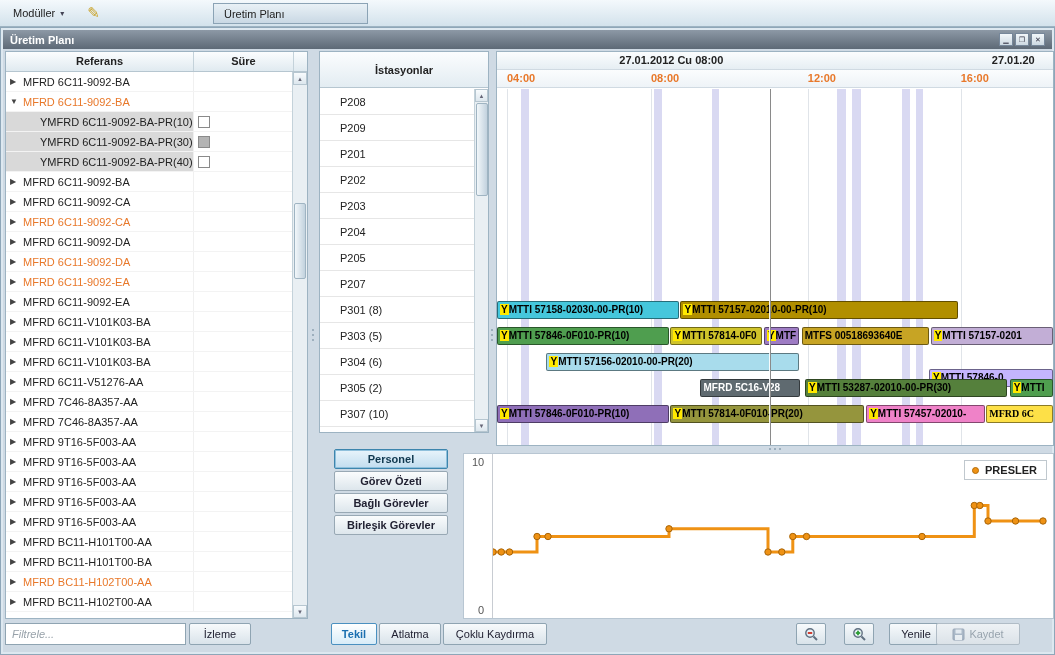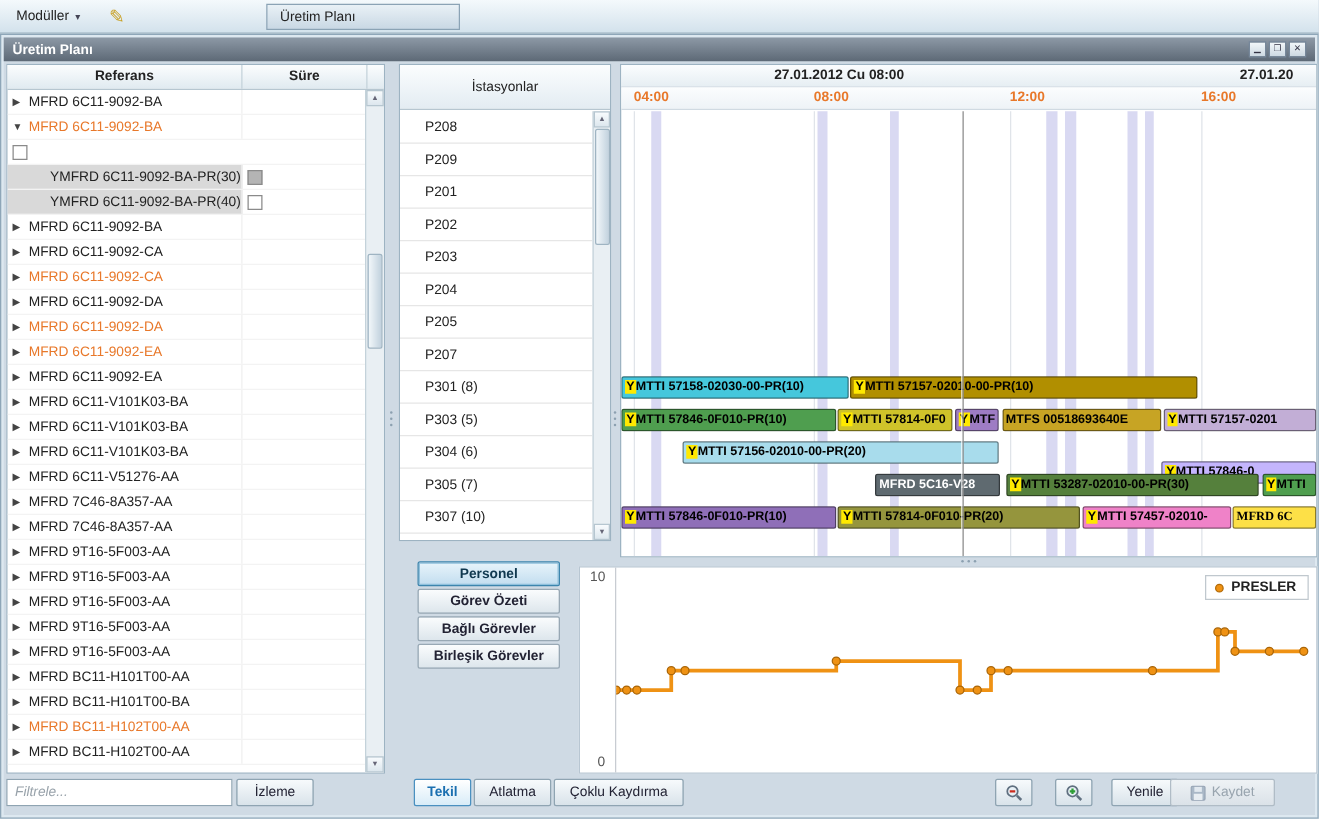--- a/index.html
+++ b/index.html
@@ -72,21 +72,21 @@
   .izleme-btn { position:absolute; left:188px; top:595px; width:62px; height:22px; }
 
   
   .vsplit { position:absolute; top:23px; width:7px; height:568px; }
   .hsplit { position:absolute; left:495px; top:418px; width:558px; height:7px; }
 
   
   .stations-panel { position:absolute; left:318px; top:23px; width:170px; height:382px;
                     background:#fff; border:1px solid #9db3c2; }
   .stations-header { height:36px; background:linear-gradient(#fbfdfe,#e3ecf2);
-                     border-bottom:1px solid #b6c6d0; font-weight:normal;
+                     border-bottom:1px solid #b6c6d0; font-weight:bold;
                      display:flex; align-items:center; justify-content:center; }
   .stations-list { position:absolute; top:37px; left:0; right:14px; bottom:0; overflow:hidden; }
   .station-row { height:26px; line-height:26px; padding-left:20px; border-bottom:1px solid #e6e6e6; }
   .stations-scroll { top:37px; right:0; bottom:0; width:14px; }
 
   .view-btns { position:absolute; left:333px; top:421px; width:114px; }
   .vbtn { display:block; width:100%; height:20px; margin-bottom:2px; font-weight:bold;
           background:linear-gradient(#fafcfd,#dde6ec); border:1px solid #98a8b4; border-radius:2px;
           font-family:"Liberation Sans",sans-serif; font-size:11px; color:#223; }
   .vbtn.active { background:linear-gradient(#e8f4fb,#c2ddef); border:1px solid #3d85ad;
@@ -171,20 +171,23 @@
           <div class="cell-sure"></div>
         </div>
         <div class="tree-row">
           <div class="cell-ref">
             <span class="arrow">▼</span>
             <span class="lbl orange">MFRD 6C11-9092-BA</span>
           </div>
           <div class="cell-sure"></div>
         </div>
         <div class="tree-row child">
+          <div class="cell-ref">
+            <span class="lbl">YMFRD 6C11-9092-BA-PR(10)</span>
+          </div>
           <div class="cell-sure">
             <span class="cb"></span>
           </div>
         </div>
         <div class="tree-row child">
           <div class="cell-ref">
             <span class="lbl">YMFRD 6C11-9092-BA-PR(30)</span>
           </div>
           <div class="cell-sure">
             <span class="cb filled"></span>
@@ -377,21 +380,21 @@
         <div class="station-row">P209</div>
         <div class="station-row">P201</div>
         <div class="station-row">P202</div>
         <div class="station-row">P203</div>
         <div class="station-row">P204</div>
         <div class="station-row">P205</div>
         <div class="station-row">P207</div>
         <div class="station-row">P301 (8)</div>
         <div class="station-row">P303 (5)</div>
         <div class="station-row">P304 (6)</div>
-        <div class="station-row">P305 (7)</div>
+        <div class="station-row">P305 (2)</div>
         <div class="station-row">P307 (10)</div>
       </div>
     <div class="vscroll stations-scroll">
       <span class="sb-arrow up">▲</span>
       <span class="sb-thumb" style="top:14px;height:27%"></span>
       <span class="sb-arrow down">▼</span>
     </div>
   </div>
 
   <div class="view-btns">

